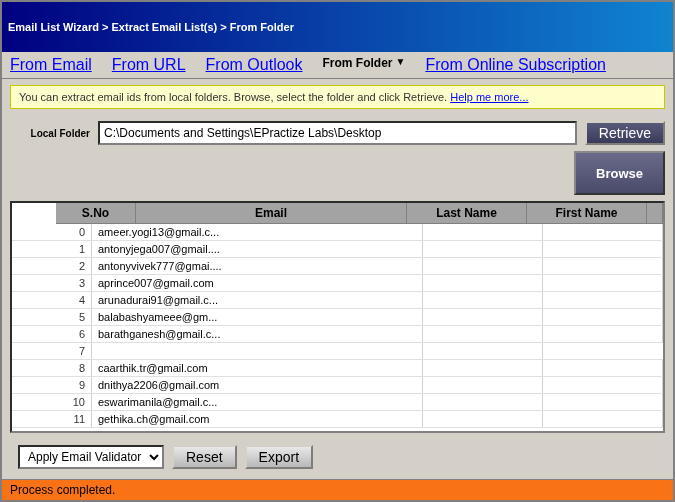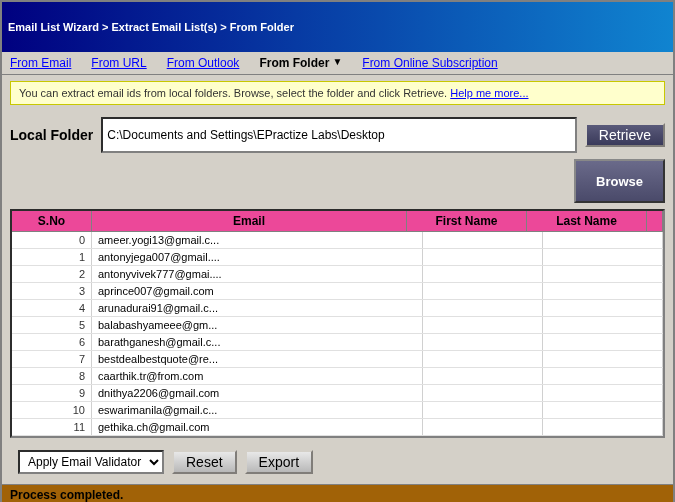--- a/index.html
+++ b/index.html
@@ -32,21 +32,21 @@
       background: #d4d0c8;
       padding: 4px 8px;
       display: flex;
       gap: 20px;
       border-bottom: 1px solid #808080;
     }
     .nav-link {
       color: #0000ff;
       text-decoration: underline;
       cursor: pointer;
-      font-size: 12px;
+      font-size: 16px;
       text-align: center;
     }
     .nav-active-dropdown {
       display: inline-flex;
       align-items: flex-start;
       gap: 3px;
       font-weight: bold;
       font-size: 12px;
     }
     .dropdown-arrow {
@@ -73,28 +73,28 @@
       flex-direction: column;
       gap: 6px;
     }
     .folder-row {
       display: flex;
       align-items: center;
       gap: 8px;
       margin-top: 4px;
     }
     .folder-label {
-      font-size: 14px;
+      font-size: 10px;
       font-weight: bold;
       min-width: 80px;
       text-align: right;
     }
     .folder-input {
       flex: 1;
-      height: 36px;
+      height: 24px;
       border: 2px inset #808080;
       background: white;
       padding: 2px 4px;
       font-size: 12px;
     }
     .btn {
       height: 24px;
       padding: 0 12px;
       background: linear-gradient(to bottom, #e8e8e8, #b8b8b8);
       border: 2px outset #d4d0c8;
@@ -124,22 +124,23 @@
       flex: 1;
       border: 2px inset #808080;
       background: white;
       overflow: hidden;
       display: flex;
       flex-direction: column;
     }
     .table-header {
       display: grid;
       grid-template-columns: 80px 1fr 120px 120px 16px;
-      background: #ec4899;
+      background: #a3a3a3;
       border-bottom: 1px solid #808080;
+      margin-left: 44px;
     }
     .table-header-cell {
       padding: 3px 6px;
       font-size: 12px;
       font-weight: bold;
       border-right: 1px solid #808080;
       text-align: center;
     }
     .table-body {
       flex: 1;
@@ -170,25 +171,25 @@
       padding: 6px 8px;
     }
     .validator-select {
       height: 24px;
       font-size: 12px;
       border: 2px inset #808080;
       background: white;
       padding: 0 4px;
     }
     .status-bar {
-      background: #a16207;
+      background: #f97316;
       border-top: 1px solid #808080;
       padding: 3px 8px;
       font-size: 12px;
-      font-weight: bold;
+      font-weight: normal;
     }
     
     .table-body::-webkit-scrollbar {
       width: 16px;
     }
     .table-body::-webkit-scrollbar-track {
       background: #d4d0c8;
     }
     .table-body::-webkit-scrollbar-thumb {
       background: #808080;
@@ -230,22 +231,22 @@
     </div>
 
     <div class="browse-row">
       <button class="browse-btn">Browse</button>
     </div>
 
     <div class="table-container">
       <div class="table-header">
         <div class="table-header-cell">S.No</div>
         <div class="table-header-cell">Email</div>
+        <div class="table-header-cell">Last Name</div>
         <div class="table-header-cell">First Name</div>
-        <div class="table-header-cell">Last Name</div>
         <div class="table-header-cell"></div>
       </div>
       <div class="table-body" id="table-body">
       <div class="table-row">
     <div class="table-cell num">0</div>
     <div class="table-cell">ameer.yogi13@gmail.c...</div>
     <div class="table-cell"></div>
     <div class="table-cell"></div>
   </div>
           <div class="table-row">
@@ -279,27 +280,26 @@
     <div class="table-cell"></div>
   </div>
           <div class="table-row">
     <div class="table-cell num">6</div>
     <div class="table-cell">barathganesh@gmail.c...</div>
     <div class="table-cell"></div>
     <div class="table-cell"></div>
   </div>
           <div class="table-row">
     <div class="table-cell num">7</div>
-    <div class="table-cell">bestdealbestquote@re...</div>
     <div class="table-cell"></div>
     <div class="table-cell"></div>
   </div>
           <div class="table-row">
     <div class="table-cell num">8</div>
-    <div class="table-cell">caarthik.tr@from.com</div>
+    <div class="table-cell">caarthik.tr@gmail.com</div>
     <div class="table-cell"></div>
     <div class="table-cell"></div>
   </div>
           <div class="table-row">
     <div class="table-cell num">9</div>
     <div class="table-cell">dnithya2206@gmail.com</div>
     <div class="table-cell"></div>
     <div class="table-cell"></div>
   </div>
           <div class="table-row">

